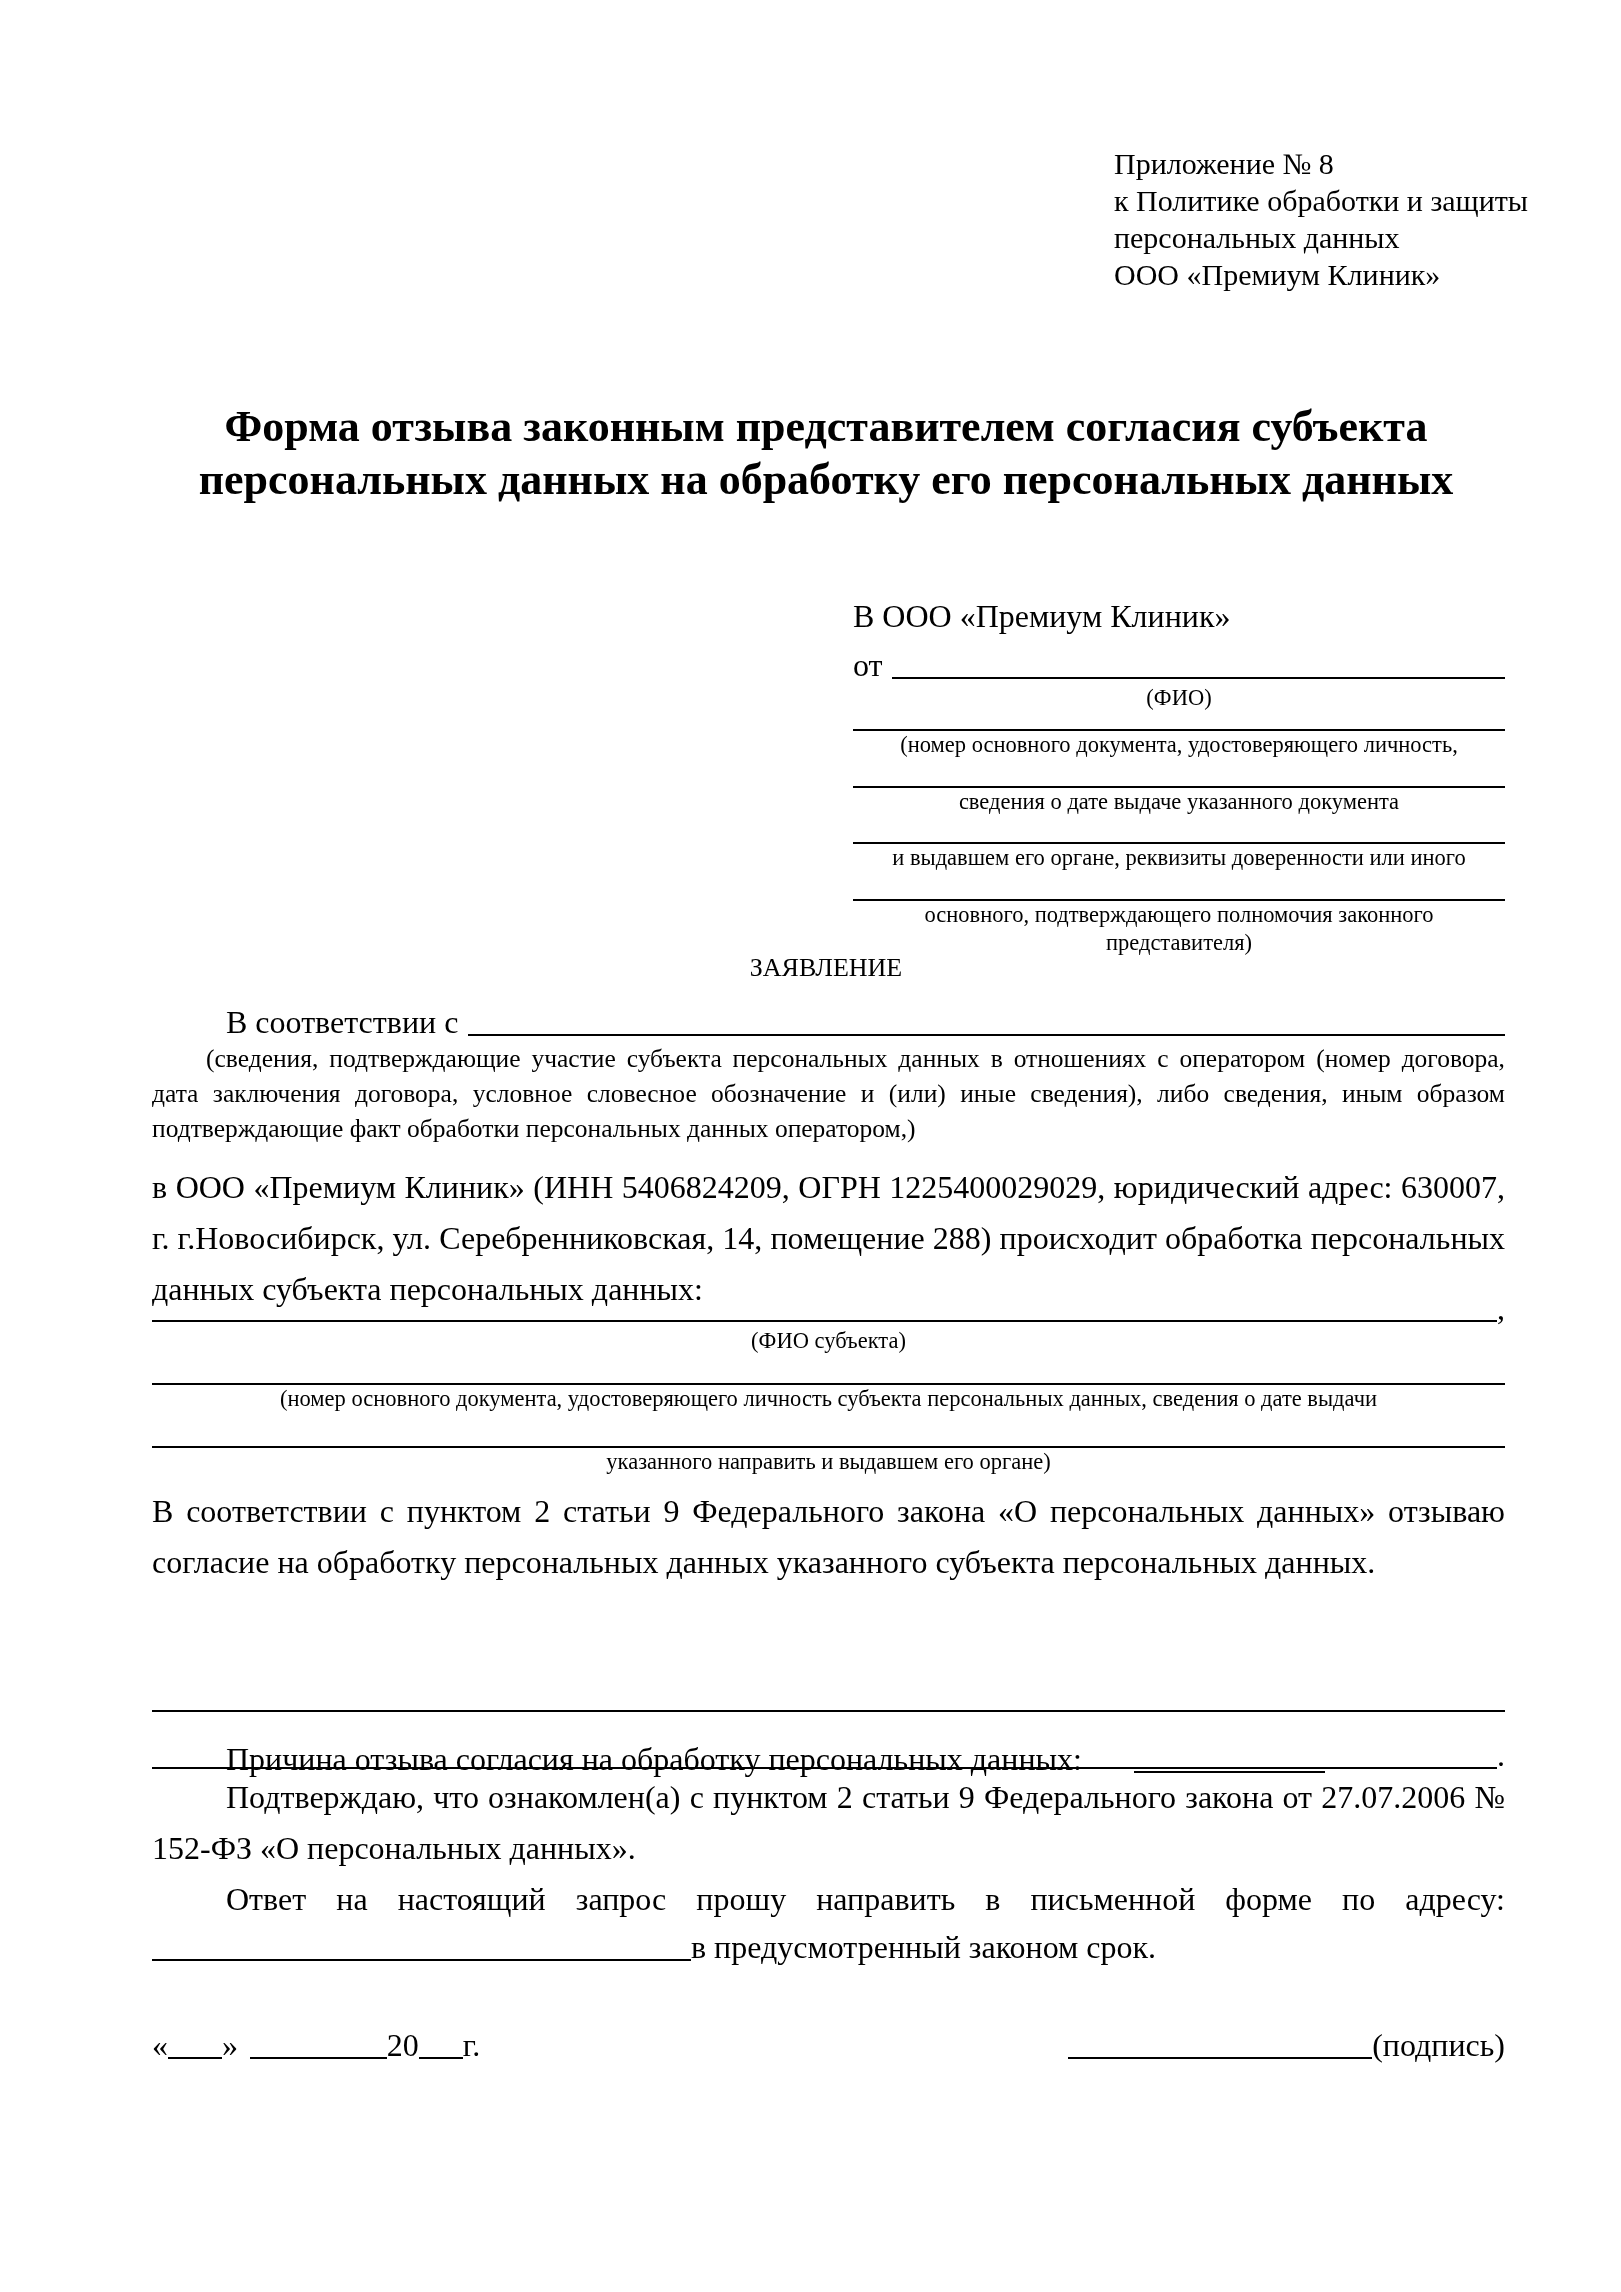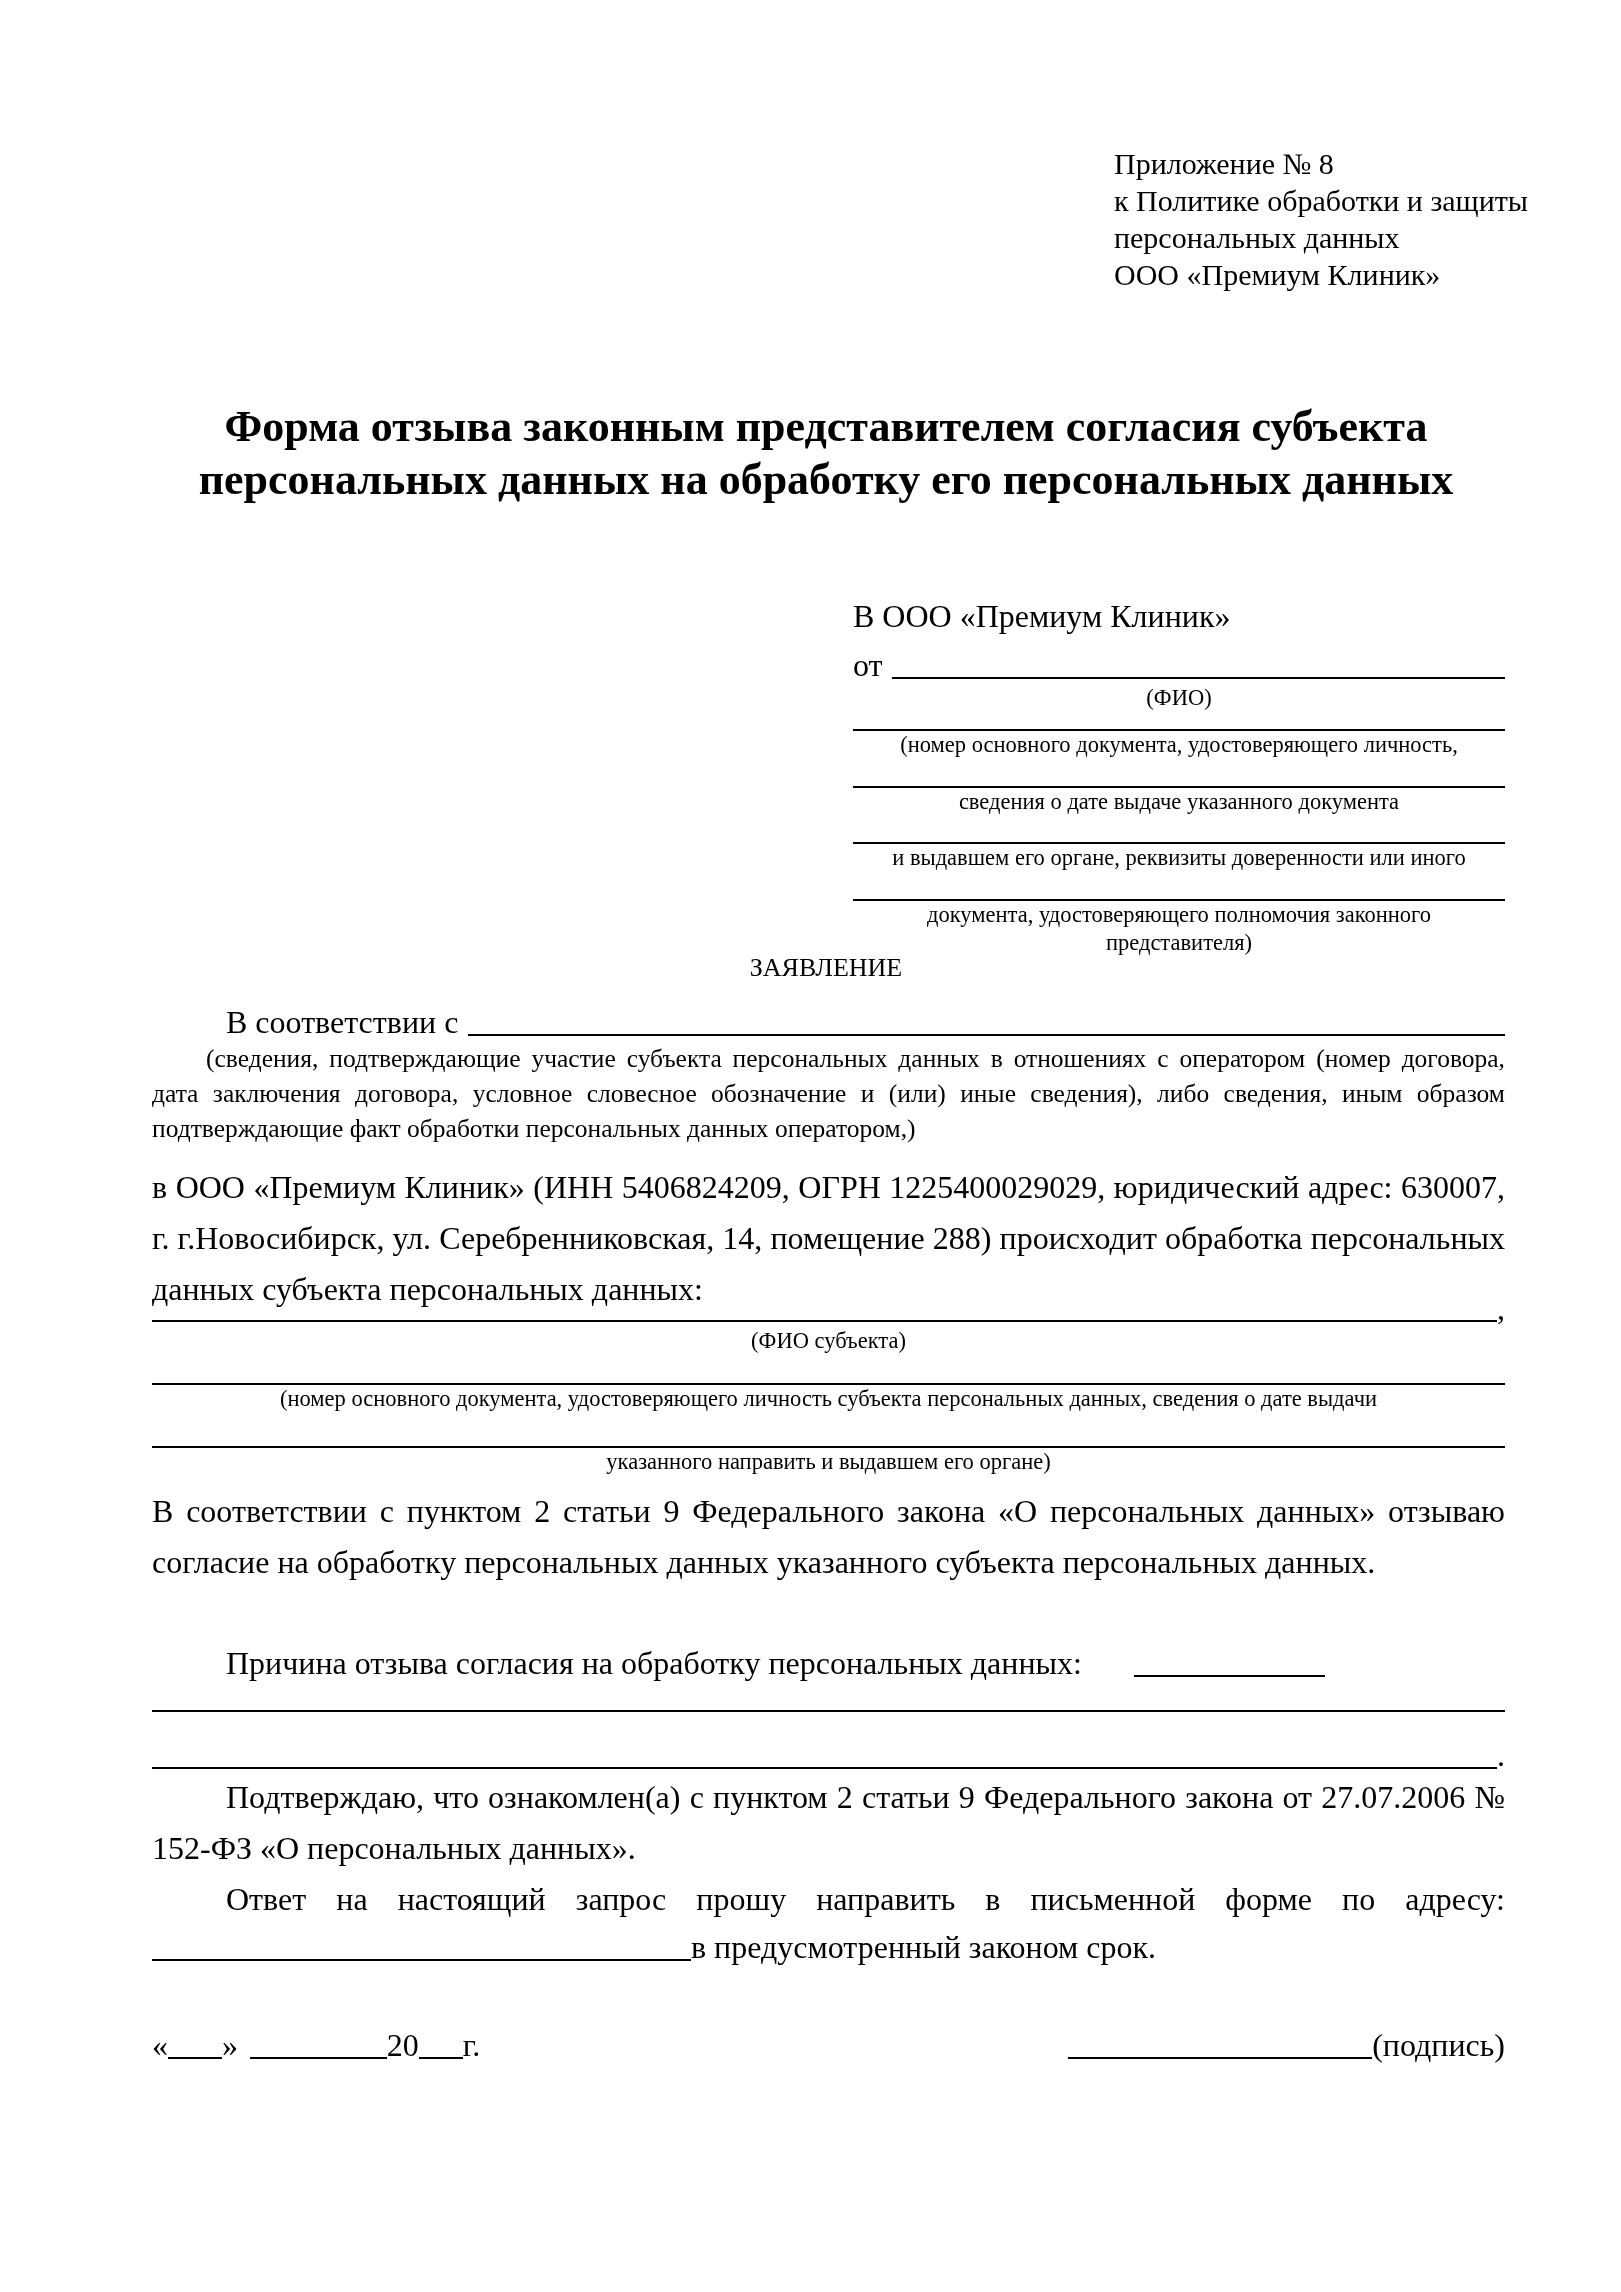--- a/index.html
+++ b/index.html
@@ -34,21 +34,21 @@
   .small-print{left:152px;top:1041px;width:1353px;font-size:25.5px;line-height:35px;text-align:justify;text-indent:54px;}
   .para{text-align:justify;line-height:51px;}
   .operator-para{left:152px;top:1162px;width:1353px;}
   
   .subject{left:152px;top:1294px;width:1353px;}
   .subj-row1{height:33px;}
   .subj-row1 .fill{margin-left:0;}
   .rule-gap1{margin-top:29px;}
   .rule-gap2{margin-top:33px;}
   .withdrawal-para{left:152px;top:1486px;width:1353px;}
-  .reason-row{left:152px;top:1639px;width:1353px;box-sizing:border-box;padding-left:74px;height:43px;gap:44px;}
+  .reason-row{left:152px;top:1735px;width:1353px;box-sizing:border-box;padding-left:74px;height:43px;gap:44px;}
   .fill-short{flex:0 0 191px;border-bottom:2.9px solid #000;margin-bottom:4.9px;margin-left:7.8px;}
   .blank1{left:152px;top:1710px;width:1353px;}
   .blank2-row{left:152px;top:1731px;width:1353px;height:43px;}
   .blank2-row .fill{margin-left:0;}
   .confirm-para{left:152px;top:1772px;width:1353px;text-indent:74px;}
   .reply-para{left:152px;top:1874px;width:1353px;text-indent:74px;text-align:justify;text-align-last:justify;line-height:51px;}
   .reply-row{left:152px;top:1923px;width:1353px;height:43px;}
   .fill-fixed{flex:0 0 539px;border-bottom:2.9px solid #000;margin-bottom:4.9px;}
   
   .bottom-row{left:152px;top:2017px;width:1353px;display:flex;justify-content:space-between;align-items:flex-end;height:47px;}
@@ -91,21 +91,21 @@
     <div>
       <div class="rule addr-rule2"></div>
       <div class="cap">сведения о дате выдаче указанного документа</div>
     </div>
     <div>
       <div class="rule addr-rule2"></div>
       <div class="cap">и выдавшем его органе, реквизиты доверенности или иного</div>
     </div>
     <div>
       <div class="rule addr-rule2"></div>
-      <div class="cap">документа, удостоверяющего полномочия законного представителя)</div>
+      <div class="cap">основного, подтверждающего полномочия законного представителя)</div>
     </div>
   </div>
 
   <div class="abs statement-heading">ЗАЯВЛЕНИЕ</div>
 
   <div class="abs flexline lead-row">
     <span>В соответствии с</span>
     <span class="fill"></span>
   </div>
 

